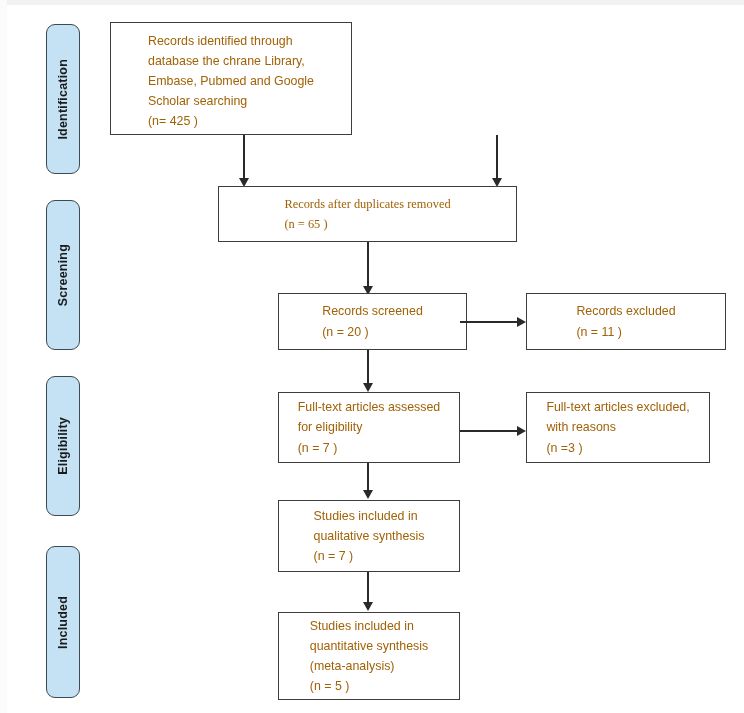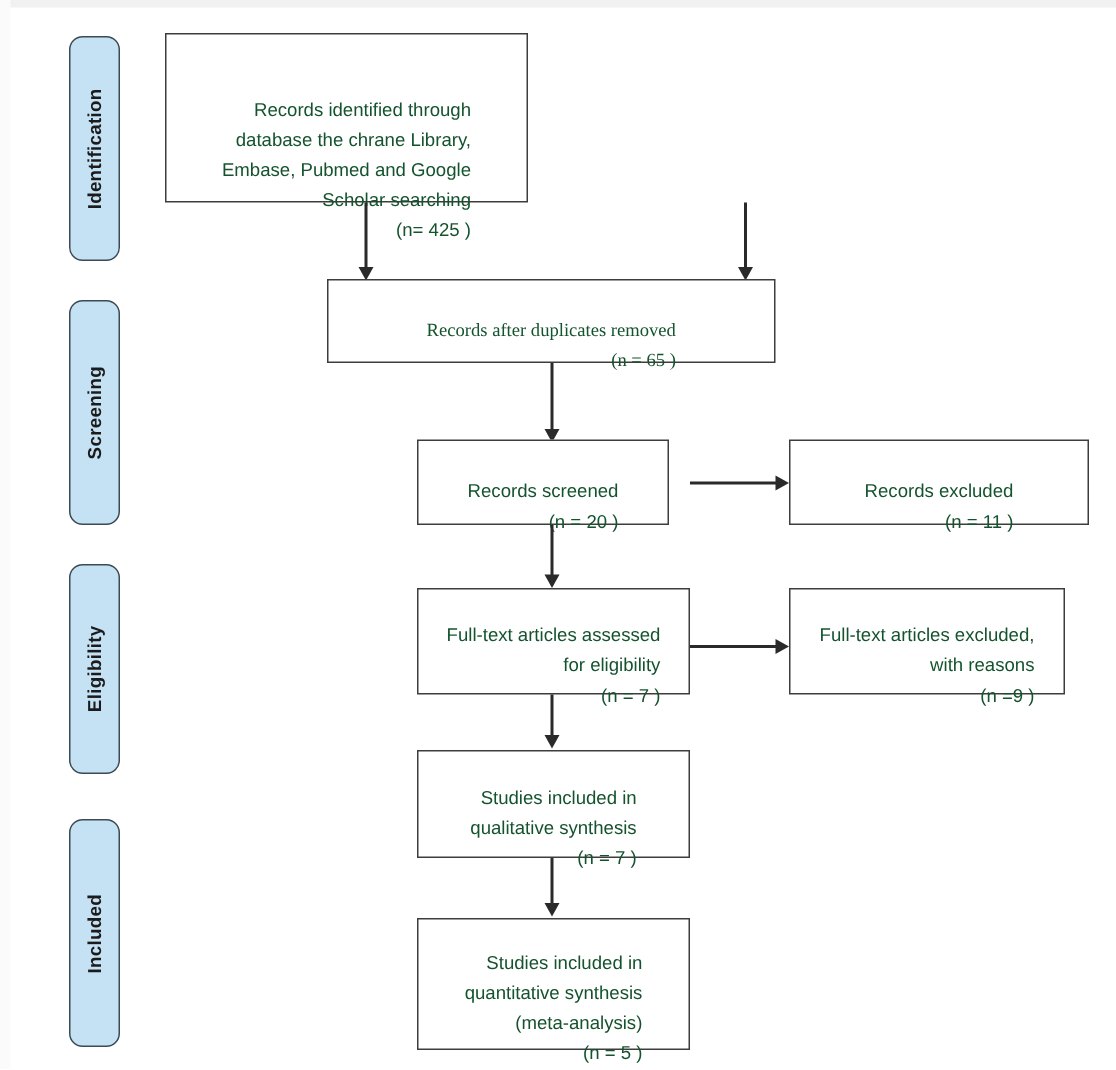--- a/index.html
+++ b/index.html
@@ -65,24 +65,23 @@
     border: 1.4px solid #3d3d3d;
     display: flex;
     justify-content: center;
     padding: 8px 6px;
   }
   .box.center { align-items: center; }
   .box.top    { align-items: flex-start; }
   .box-text {
     font-size: 12.4px;
     line-height: 1.62;
-    color: #14532d;
-    text-align: right;
+    color: #a16207;
+    text-align: left;
     white-space: pre-line;
-    margin-top: 32px;
   }
 
   
   .vline, .hline {
     position: absolute;
     background: #2a2a2a;
   }
   .vline { width: 1.6px; }
   .hline { height: 1.6px; }
   .arrow-down {
@@ -140,21 +139,21 @@
   <div class="arrow-down" style="left:491.5px; top:178px;"></div>
 
   <div class="box center" style="left:218px; top:186px; width:299px; height:56px;font-family:Liberation Serif, serif;">
     <span class="box-text">Records after duplicates removed
 (n = 65  )</span>
   </div>
 
   <div class="vline" style="left:367px; top:242px; height:46px;"></div>
   <div class="arrow-down" style="left:362.5px; top:286px;"></div>
 
-  <div class="box center" style="left:278px; top:293px; width:168px; height:57px;">
+  <div class="box center" style="left:278px; top:293px; width:189px; height:57px;">
     <span class="box-text">Records screened
 (n = 20 )</span>
   </div>
 
   <div class="box center" style="left:526px; top:293px; width:200px; height:57px;">
     <span class="box-text">Records excluded
 (n = 11  )</span>
   </div>
 
   <div class="hline" style="left:460px; top:321px; width:58px;"></div>
@@ -165,21 +164,21 @@
 
   <div class="box center" style="left:278px; top:392px; width:182px; height:71px;">
     <span class="box-text">Full-text articles assessed
 for eligibility
 (n =  7 )</span>
   </div>
 
   <div class="box center" style="left:526px; top:392px; width:184px; height:71px;">
     <span class="box-text">Full-text articles excluded,
 with reasons
-(n =9 )</span>
+(n =3 )</span>
   </div>
 
   <div class="hline" style="left:460px; top:430px; width:58px;"></div>
   <div class="arrow-right" style="left:517px; top:425.5px;"></div>
 
   <div class="vline" style="left:367px; top:463px; height:28px;"></div>
   <div class="arrow-down" style="left:362.5px; top:490px;"></div>
 
   <div class="box center" style="left:278px; top:500px; width:182px; height:72px;">
     <span class="box-text">Studies included in

